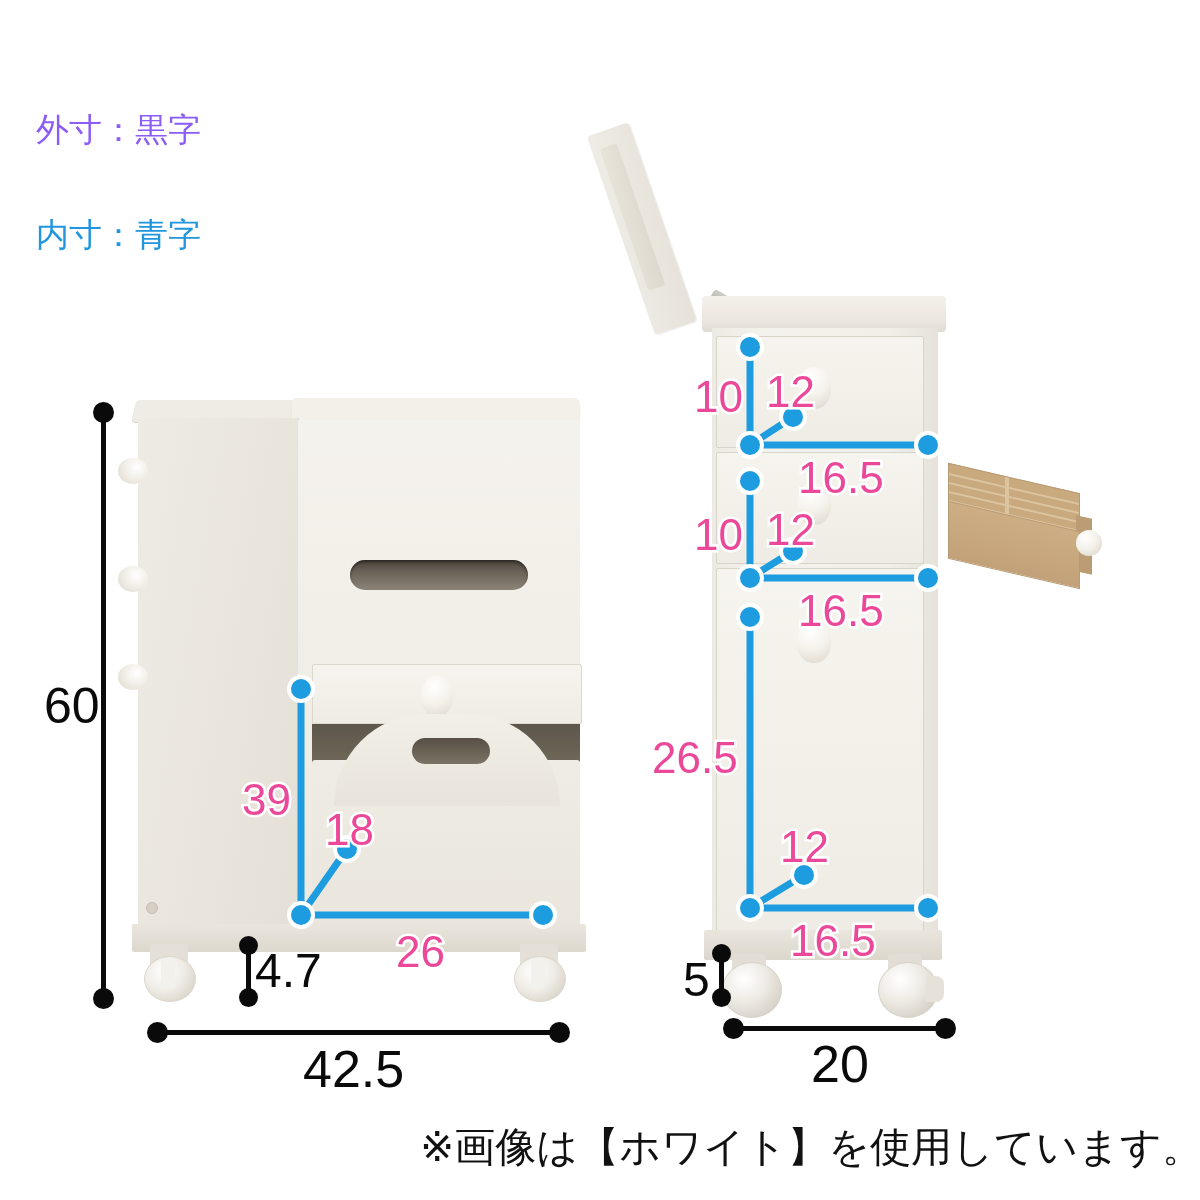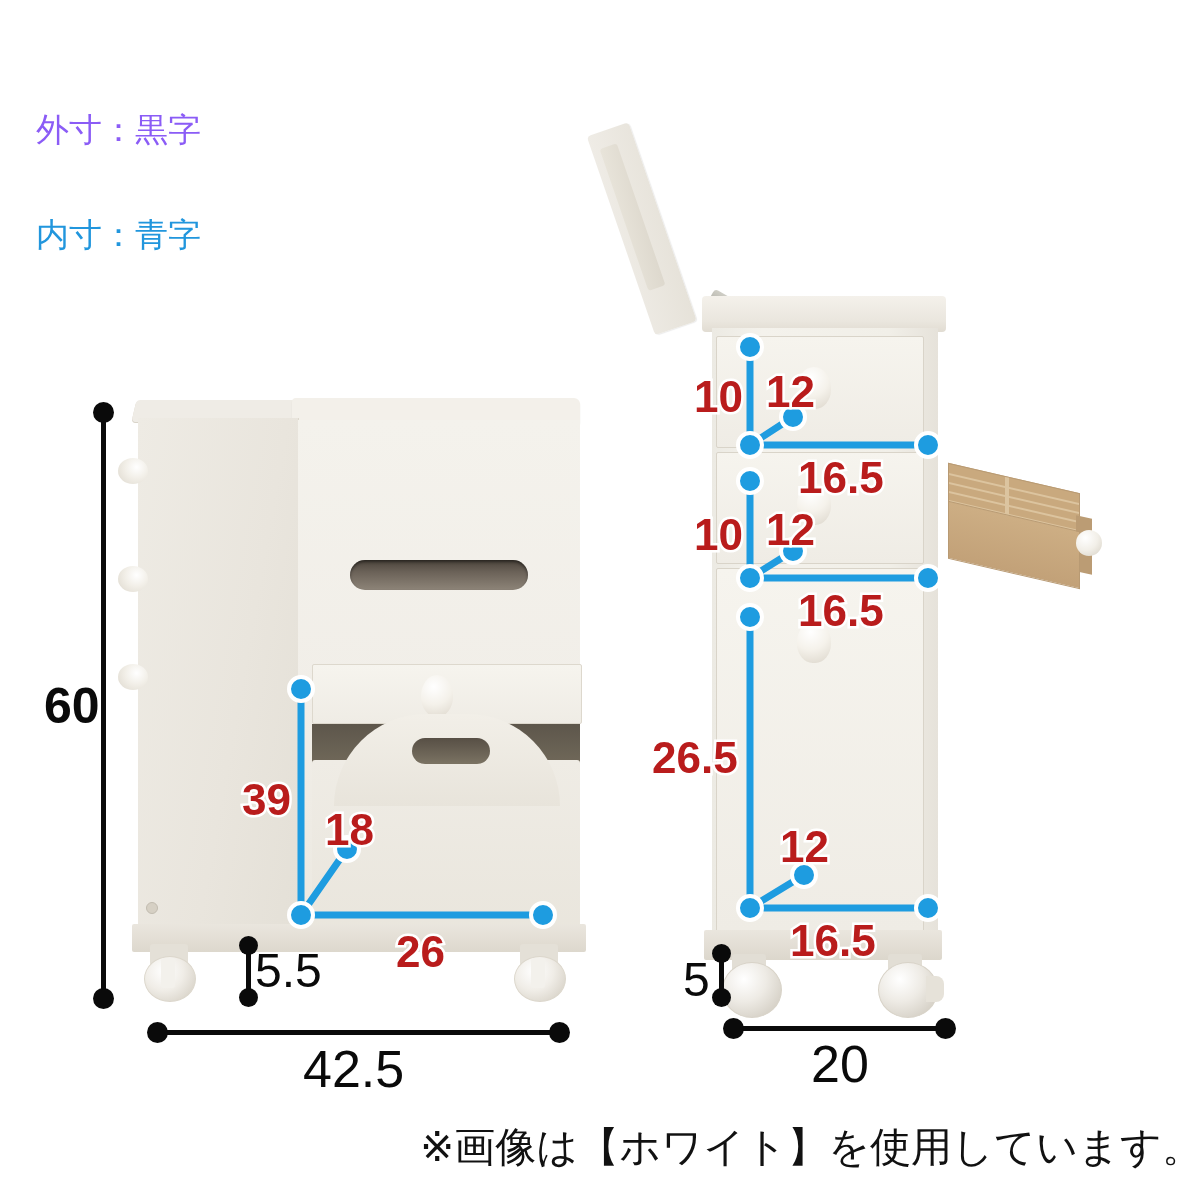--- a/index.html
+++ b/index.html
@@ -36,22 +36,22 @@
   
   .dim{
     position:absolute;
     font-size:44px;
     line-height:1;
     white-space:nowrap;
     letter-spacing:0px;
   }
   .dim.black{color:#0a0a0a;}
   .dim.blue{
-    color:#b91c1c;
-    font-weight:bold;
+    color:#ec4899;
+    font-weight:normal;
     -webkit-text-stroke:5px #fff;
     paint-order:stroke fill;
   }
 
   
   .bline{position:absolute;background:#0a0a0a;}
   .bline.v{width:5px;}
   .bline.h{height:5px;}
   .bdot{
     position:absolute;width:21px;height:21px;border-radius:50%;
@@ -380,22 +380,22 @@
   <div class="bdot" style="left:549px;top:1022px;"></div>
 
   <div class="bline v" style="left:719px;top:952px;height:44px;"></div>
   <div class="bdot sm" style="left:712px;top:944px;"></div>
   <div class="bdot sm" style="left:712px;top:988px;"></div>
 
   <div class="bline h" style="left:731px;top:1026px;width:212px;"></div>
   <div class="bdot" style="left:723px;top:1018px;"></div>
   <div class="bdot" style="left:935px;top:1018px;"></div>
 
-  <div class="dim black" style="left:44px;top:681px;font-size:50px;font-weight:bold;">60</div>
-  <div class="dim black" style="left:255px;top:947px;font-size:48px;">5.5</div>
+  <div class="dim black" style="left:44px;top:681px;font-size:50px;">60</div>
+  <div class="dim black" style="left:255px;top:947px;font-size:48px;">4.7</div>
   <div class="dim black" style="left:303px;top:1043px;font-size:52px;">42.5</div>
   <div class="dim black" style="left:683px;top:956px;font-size:48px;">5</div>
   <div class="dim black" style="left:811px;top:1038px;font-size:52px;">20</div>
 
   <div class="dim blue" style="left:242px;top:778px;">39</div>
   <div class="dim blue" style="left:325px;top:808px;">18</div>
   <div class="dim blue" style="left:396px;top:930px;">26</div>
 
   <div class="dim blue" style="left:694px;top:375px;">10</div>
   <div class="dim blue" style="left:766px;top:370px;">12</div>

